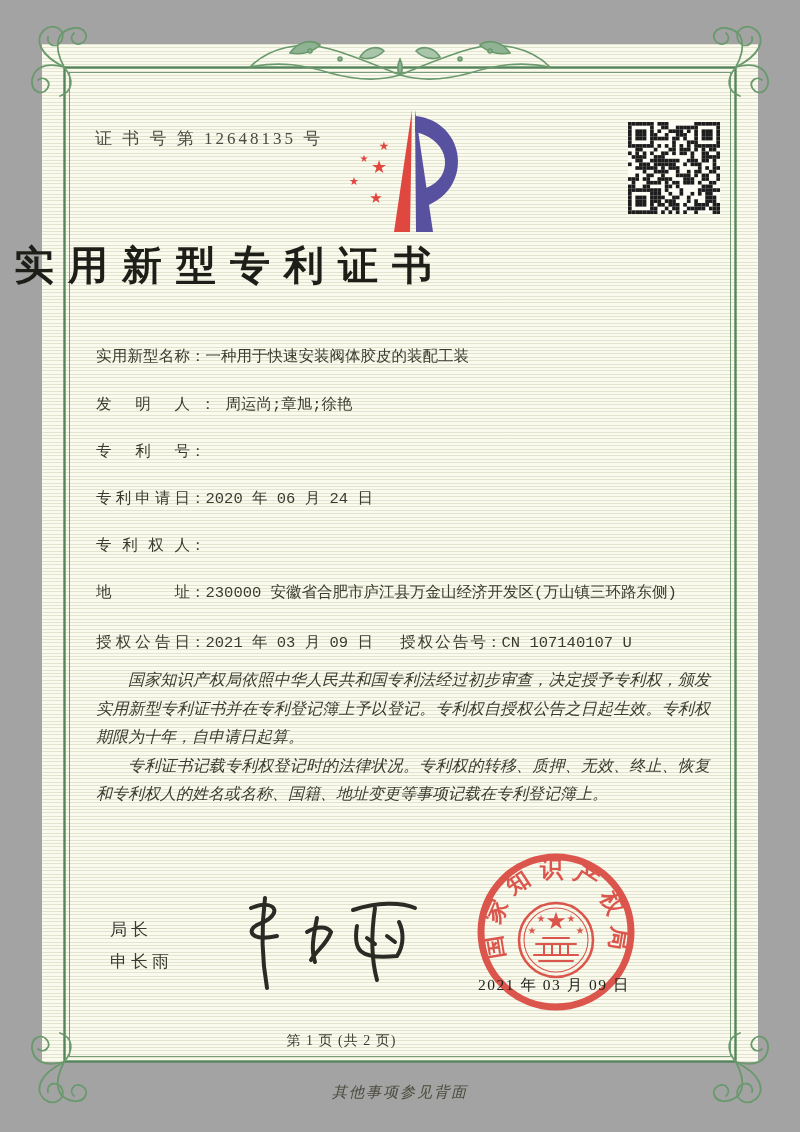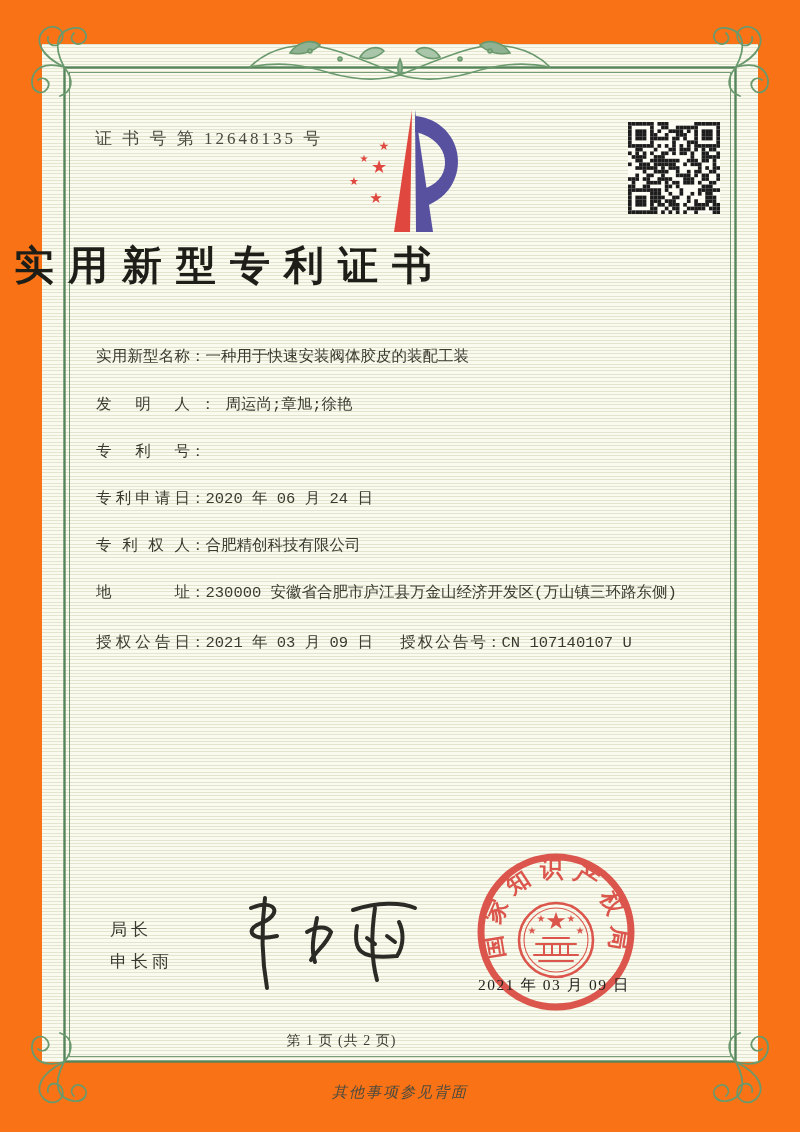--- a/index.html
+++ b/index.html
@@ -1,18 +1,18 @@
 <!DOCTYPE html>
 <html style="--borderGreen: #69996d; --frameGreen: #55855b; --sealRed: #d9453c; --logoRed: #e0483f; --logoBlue: #57519f; --inkBlack: #2b2b26;"><head>
 <meta charset="utf-8">
 <style>
   html,body{margin:0;padding:0;background:#e9e9e9;}
   .page{
     position:relative;width:800px;height:1132px;margin:0 auto;
-    background:#f97316;overflow:hidden;
+    background:#a3a3a3;overflow:hidden;
     font-family:"Liberation Serif","DejaVu Serif",serif;
     color:#33322a;
   }
   
   .guilloche{
     position:absolute;left:42px;top:44px;width:716px;height:1018px;
     background:
       repeating-linear-gradient(180deg,
         rgba(167,178,132,0.30) 0px, rgba(167,178,132,0.30) 1px,
         rgba(0,0,0,0) 1px, rgba(0,0,0,0) 3.4px),
@@ -485,39 +485,42 @@
         <span class="fcolon">：</span>
     </div>
     <div class="frow r3">
       <span class="flabel">专利申请日</span>
         <span class="fcolon">：</span>
         <span class="fvalue">2020 年 06 月 24 日</span>
     </div>
     <div class="frow r4">
       <span class="flabel">专利权人</span>
         <span class="fcolon">：</span>
-        <span class="fvalue">合肥精创科技有限公司</span>
     </div>
     <div class="frow r5">
       <span class="flabel">地址</span>
         <span class="fcolon">：</span>
         <span class="fvalue">230000 安徽省合肥市庐江县万金山经济开发区(万山镇三环路东侧)</span>
     </div>
     <div class="frow r6">
       <span class="flabel">授权公告日</span>
         <span class="fcolon">：</span>
         <span>2021 年 03 月 09 日</span>
       <span class="grant2">
         <span class="flabel">授权公告号</span>
           <span class="fcolon">：</span>
           <span>CN 107140107 U</span>
       </span>
     </div>
   </div>
 
+  <div class="paras">
+    <p>国家知识产权局依照中华人民共和国专利法经过初步审查，决定授予专利权，颁发实用新型专利证书并在专利登记簿上予以登记。专利权自授权公告之日起生效。专利权期限为十年，自申请日起算。</p>
+    <p>专利证书记载专利权登记时的法律状况。专利权的转移、质押、无效、终止、恢复和专利权人的姓名或名称、国籍、地址变更等事项记载在专利登记簿上。</p>
+  </div>
 
   <div class="officer t1">局长</div>
   <div class="officer t2">申长雨</div>
 
   <svg class="sig-svg" width="200" height="115" viewBox="0 0 200 115">
     <g fill="none" stroke="var(--inkBlack,#2b2b26)" stroke-width="4" stroke-linecap="round">
       <path d="M40,18 C36,50 37,80 42,108"></path>
       <path d="M26,28 C50,18 60,34 34,44 C20,50 26,62 52,56"></path>
       <path d="M92,38 C88,58 86,70 90,82"></path>
       <path d="M82,52 C92,46 102,46 106,52 C102,64 92,70 86,80"></path>

